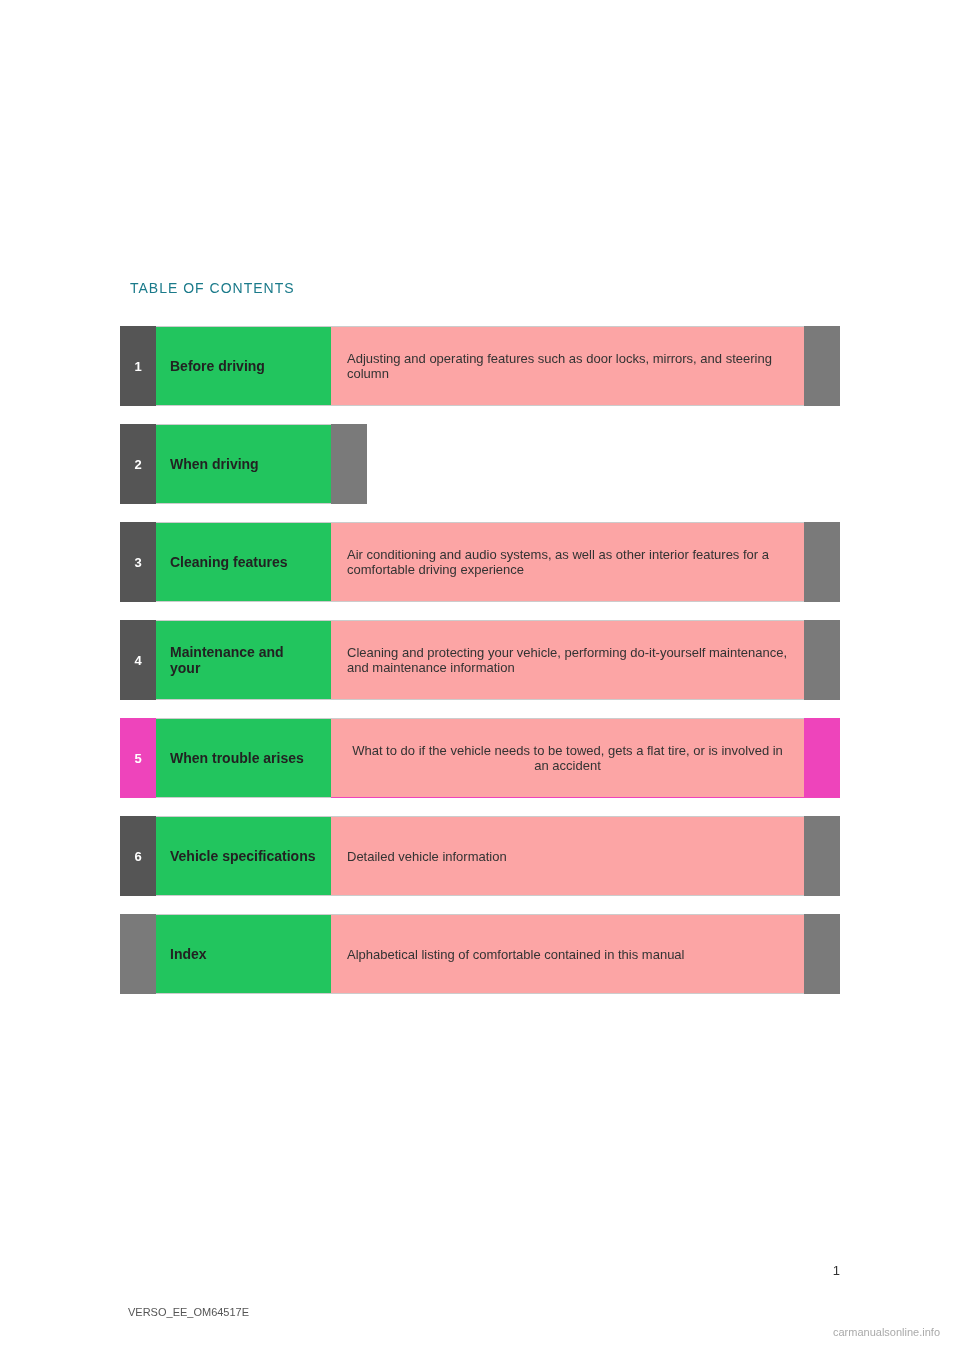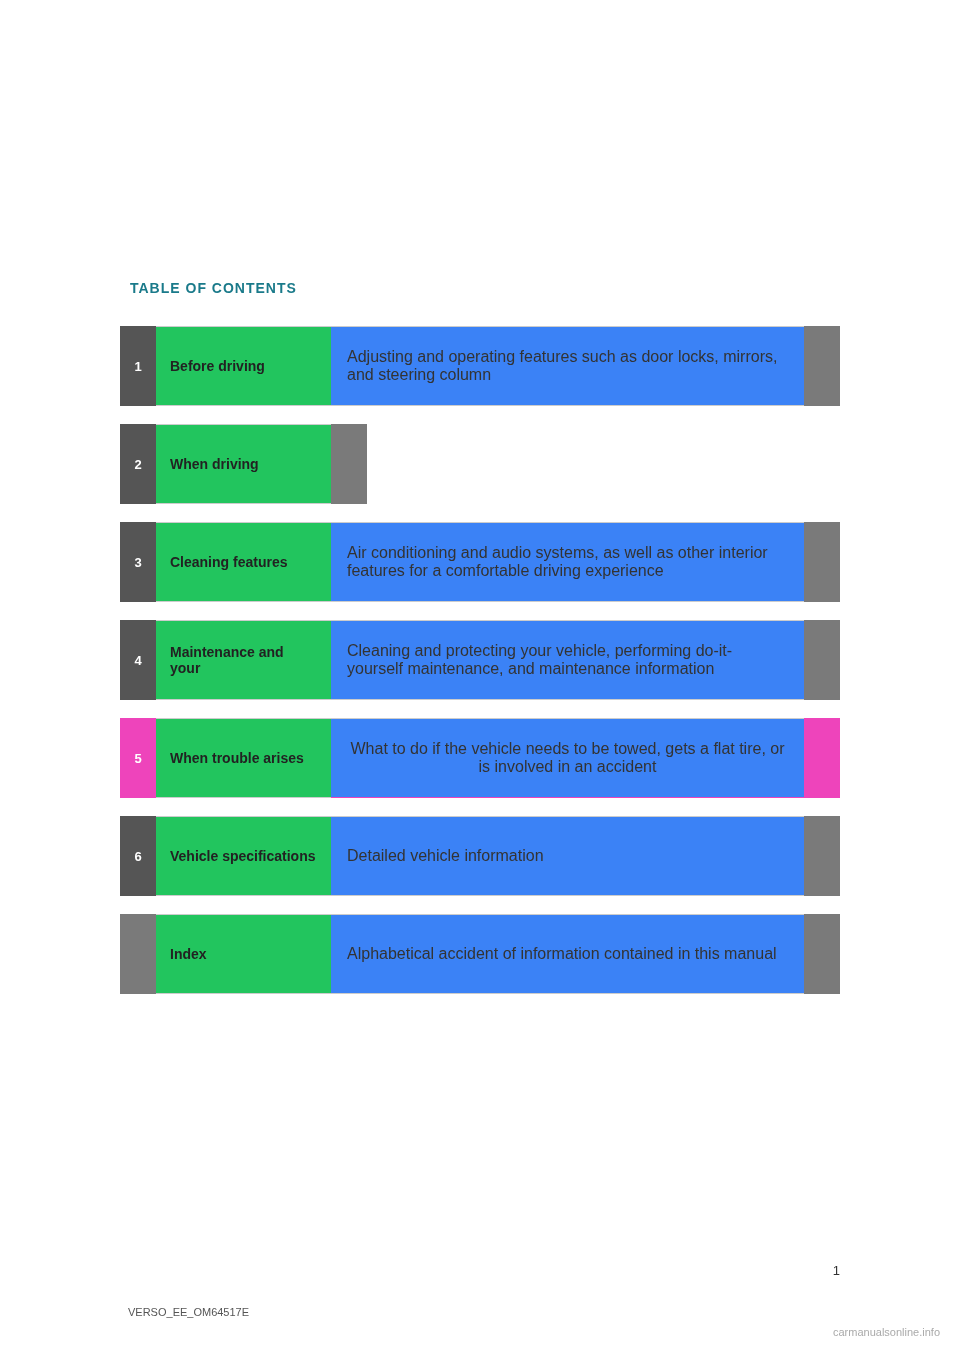--- a/index.html
+++ b/index.html
@@ -19,21 +19,21 @@
       padding: 0;
     }
 
     .table-of-contents {
       padding: 280px 120px 100px 120px;
     }
 
     .toc-title {
       color: #1a7a8a;
       font-size: 14px;
-      font-weight: bold;
+      font-weight: normal;
       letter-spacing: 1px;
       margin-bottom: 30px;
       padding-left: 10px;
     }
 
     .toc-rows {
       display: flex;
       flex-direction: column;
       gap: 0;
     }
@@ -76,26 +76,26 @@
       border-right: none;
       background: #22c55e;
       flex-shrink: 0;
     }
 
     .toc-desc-cell {
       flex: 1;
       display: flex;
       align-items: center;
       padding: 10px 16px;
-      font-size: 16px;
+      font-size: 13px;
       color: #333;
       border: 1px solid #ccc;
       border-left: none;
       border-right: none;
-      background: #3b82f6;
+      background: #fca5a5;
     }
 
     .toc-desc-cell.highlight-pink {
       border-bottom-color: #ee44bb;
       text-align: center;
     }
 
     .toc-color-tab {
       width: 36px;
       min-width: 36px;
@@ -184,21 +184,21 @@
       <div class="toc-row">
         <div class="toc-number-cell">6</div>
         <div class="toc-name-cell">Vehicle specifications</div>
         <div class="toc-desc-cell">Detailed vehicle information</div>
         <div class="toc-color-tab"></div>
       </div>
 
       <div class="toc-row">
         <div class="toc-number-cell no-number"></div>
         <div class="toc-name-cell">Index</div>
-        <div class="toc-desc-cell">Alphabetical accident of information contained in this manual</div>
+        <div class="toc-desc-cell">Alphabetical listing of comfortable contained in this manual</div>
         <div class="toc-color-tab"></div>
       </div>
 
     </div>
   </div>
 
   <div class="page-footer-number">1</div>
 
   <div class="page-footer-label">VERSO_EE_OM64517E</div>
 

